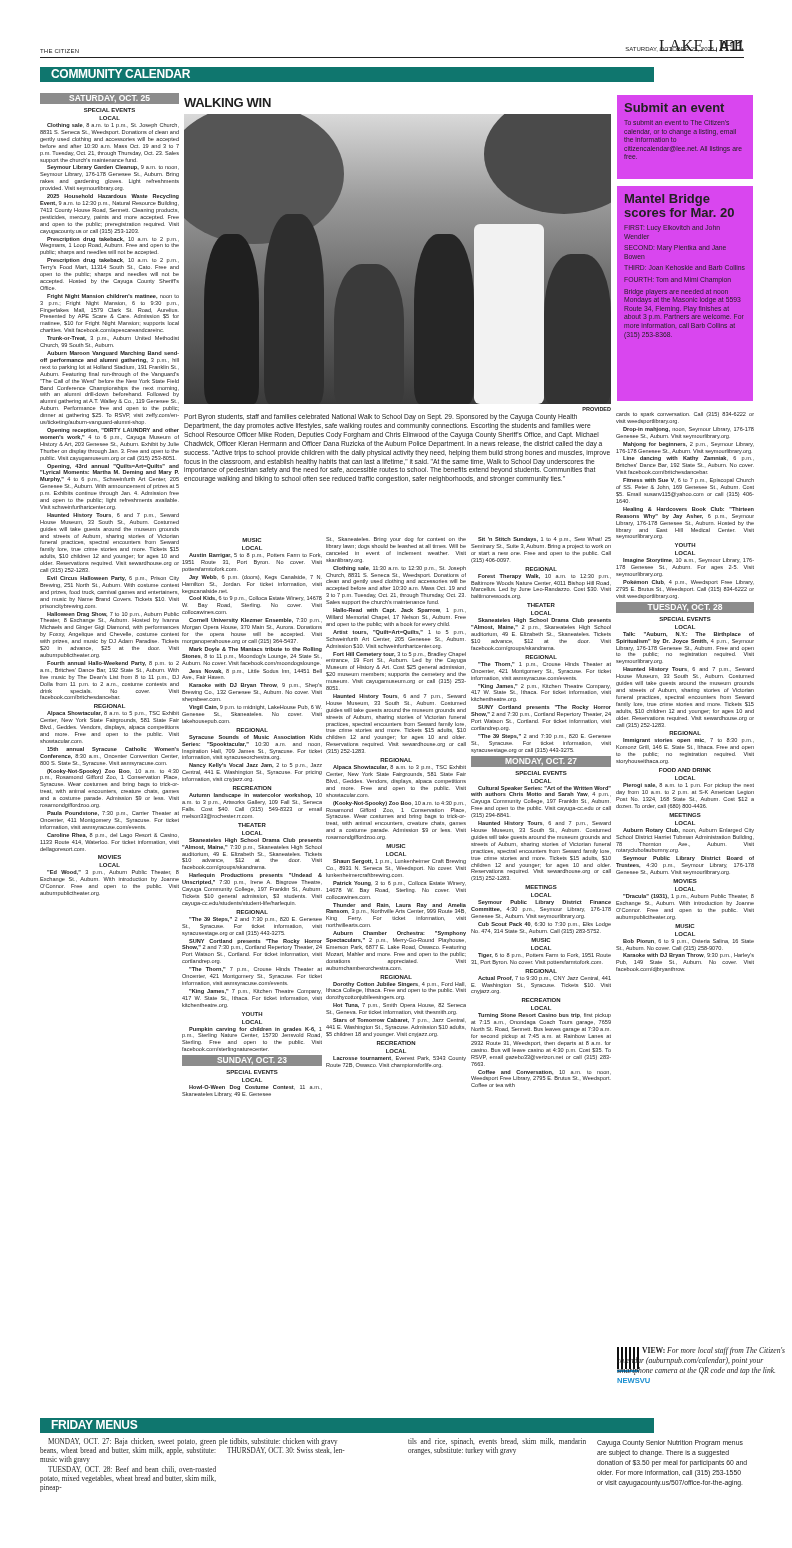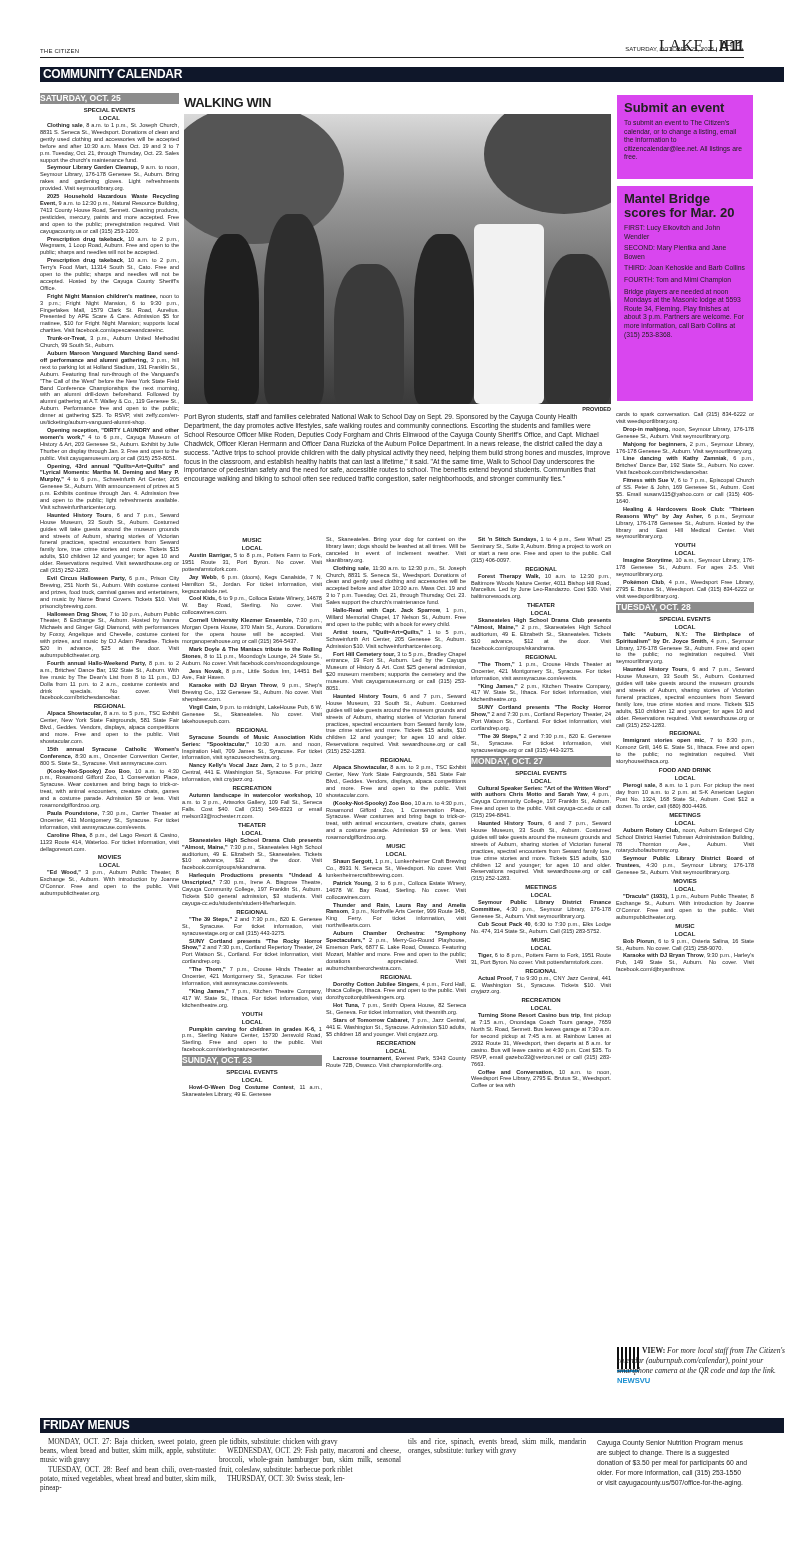--- a/index.html
+++ b/index.html
@@ -2,23 +2,23 @@
 <html><head>
 <meta charset="utf-8">
 <style>
 *{box-sizing:border-box;margin:0;padding:0}
 body{width:792px;height:1548px;background:#fff;font-family:"Liberation Sans",sans-serif;color:#222;position:relative;overflow:hidden}
 .masthead{position:absolute;left:40px;top:38px;width:704px;height:20px;border-bottom:1px solid #222;display:flex;align-items:flex-end;justify-content:space-between;padding-bottom:3px}
 .mh-left{font-size:6px;letter-spacing:.2px}
 .mh-center{font-family:Liberation Serif, serif;font-size:16px;letter-spacing:.5px;position:absolute;left:0;right:0;text-align:right;bottom:2px}
 .mh-right{font-size:6px}
 .mh-right b{font-size:14px}
-.section-bar{position:absolute;left:40px;width:744px;height:15px;background:#0f172a;color:#fff;font-weight:bold;font-size:12px;line-height:15px;padding-left:3px;font-family:"Liberation Sans",sans-serif;letter-spacing:-.3px}
+.section-bar{position:absolute;left:40px;width:614px;height:15px;background:#0f766e;color:#fff;font-weight:bold;font-size:12px;line-height:15px;padding-left:11px;font-family:"Liberation Sans",sans-serif;letter-spacing:-.3px}
 .col{position:absolute;font-size:5.6px;line-height:6.9px;text-align:justify;overflow:hidden}
-.day-bar{background:#8c8c8c;color:#fff;font-weight:bold;text-align:left;font-size:8.5px;height:11px;line-height:11px;margin:2px 0 2px}
+.day-bar{background:#8c8c8c;color:#fff;font-weight:bold;text-align:center;font-size:8.5px;height:11px;line-height:11px;margin:2px 0 2px}
 .cat{font-weight:bold;text-align:center;font-size:6px;line-height:8px}
 .ev{text-indent:7px;margin-bottom:1px}
 .ev b{font-weight:bold}
 .headline{position:absolute;left:184px;top:95px;font-weight:bold;font-size:13px;letter-spacing:-.3px}
 .photo{position:absolute;left:184px;top:114px;width:427px;height:290px;background:linear-gradient(180deg,#d9d9d9 0%,#9a9a9a 30%,#6a6a6a 60%,#3a3a3a 100%);overflow:hidden}
 .photo .tree{position:absolute;background:#2a2a2a;border-radius:50%}
 .photo .fig{position:absolute;background:#1f1f1f;border-radius:40% 40% 10% 10%}
 .photo .shirt{position:absolute;background:#f2f2f2;border-radius:6px}
 .credit{position:absolute;left:184px;top:406px;width:427px;text-align:right;font-size:5.5px;font-weight:bold}
 .caption{position:absolute;left:184px;top:413px;width:427px;font-size:6.7px;line-height:8.9px}
@@ -297,19 +297,18 @@
   <b>VIEW:</b><span> For more local staff from The Citizen's calendar (auburnpub.com/calendar), point your smartphone camera at the QR code and tap the link. </span><span class="newsvu">NEWSVU</span>
 </div>
 
 <div class="section-bar" style="top:1418px">FRIDAY MENUS</div>
 <div class="menu-col" style="left:40px;width:176px">
     <p>MONDAY, OCT. 27: Baja chicken, sweet potato, green beans, wheat bread and butter, skim milk, apple, substitute: music with gravy</p>
     <p>TUESDAY, OCT. 28: Beef and bean chili, oven-roasted potato, mixed vegetables, wheat bread and butter, skim milk, pineap-</p>
   </div>
 <div class="menu-col" style="left:219px;width:182px">
     <p style="text-indent: 0px;">ple tidbits, substitute: chicken with gravy</p>
-    <p>WEDNESDAY, OCT. 29: Fish patty, macaroni and cheese, broccoli, whole-grain hamburger bun, skim milk, seasonal fruit, coleslaw, substitute: barbecue pork riblet</p>
     <p>THURSDAY, OCT. 30: Swiss steak, len-</p>
   </div>
 <div class="menu-col" style="left:408px;width:178px">
     <p style="text-indent: 0px;">tils and rice, spinach, events bread, skim milk, mandarin oranges, substitute: turkey with gravy</p>
   </div>
 <div class="menu-note">Cayuga County Senior Nutrition Program menus are subject to change. There is a suggested donation of $3.50 per meal for participants 60 and older. For more information, call (315) 253-1550 or visit cayugacounty.us/507/office-for-the-aging.</div>
 
 </body></html>

